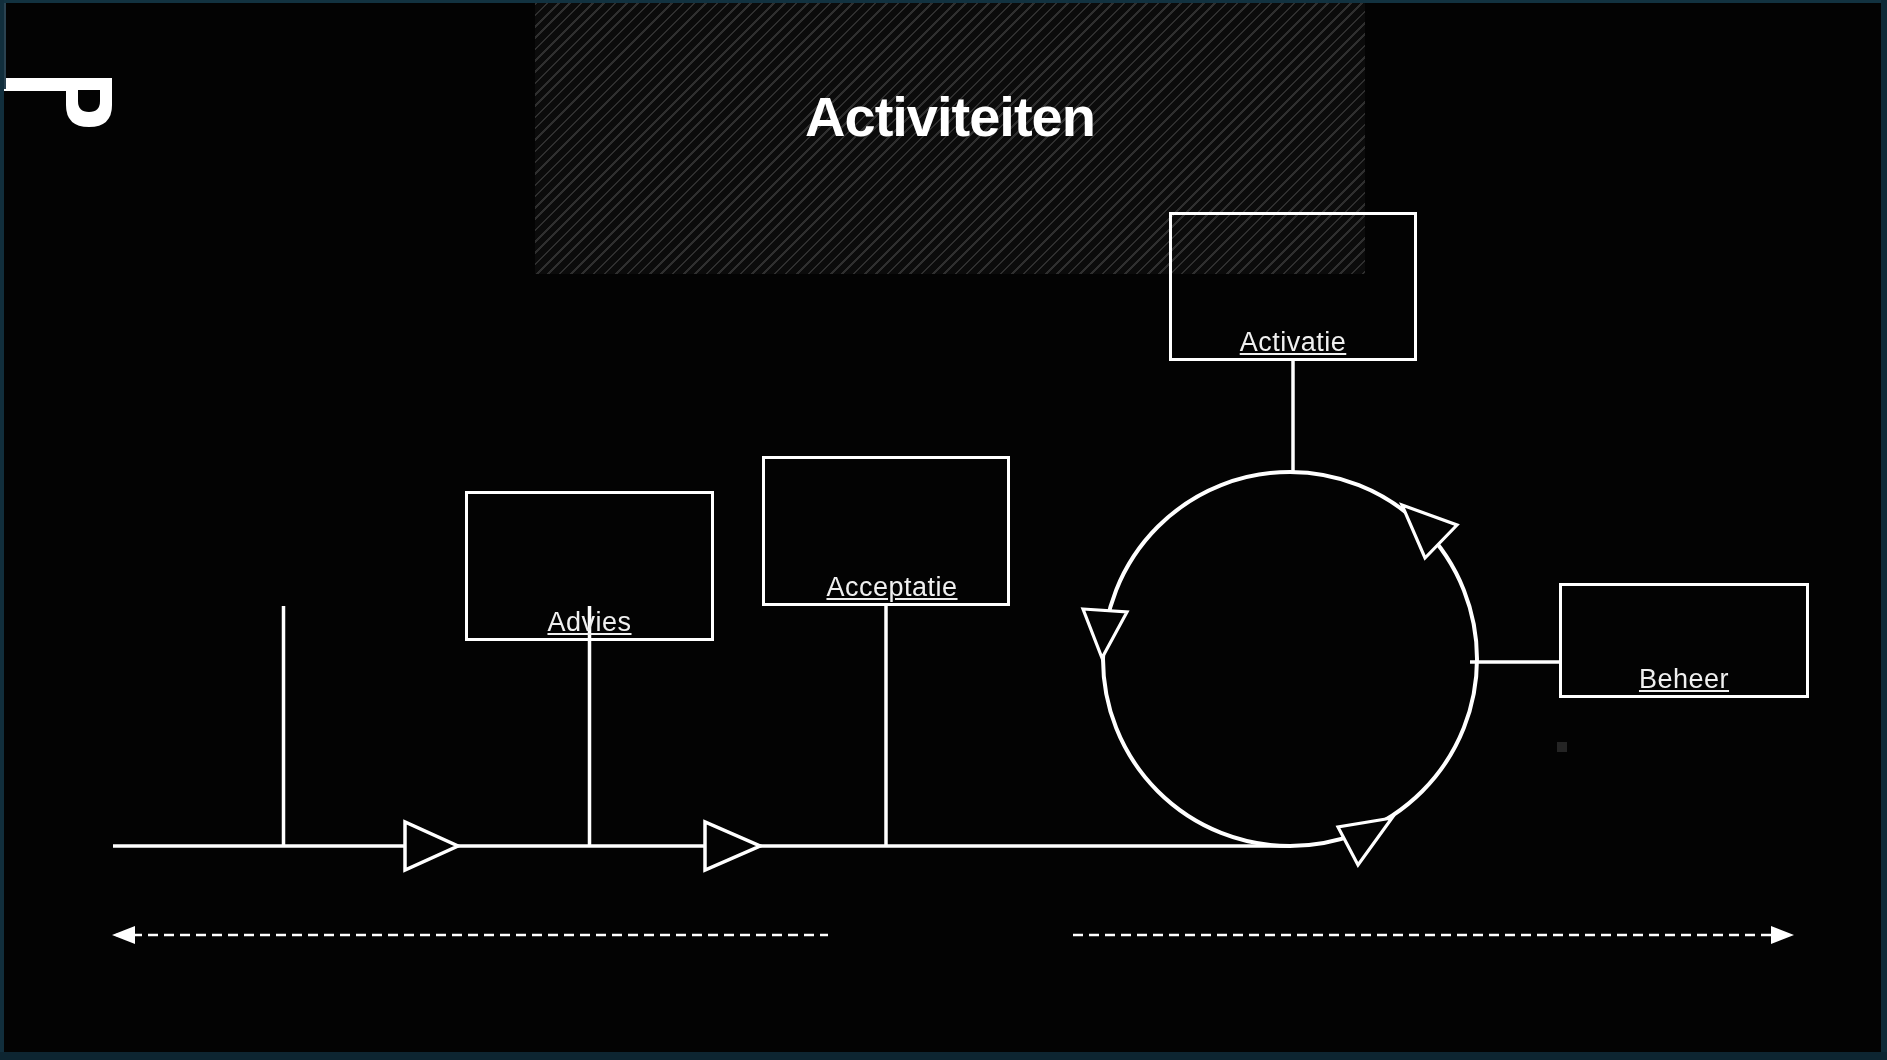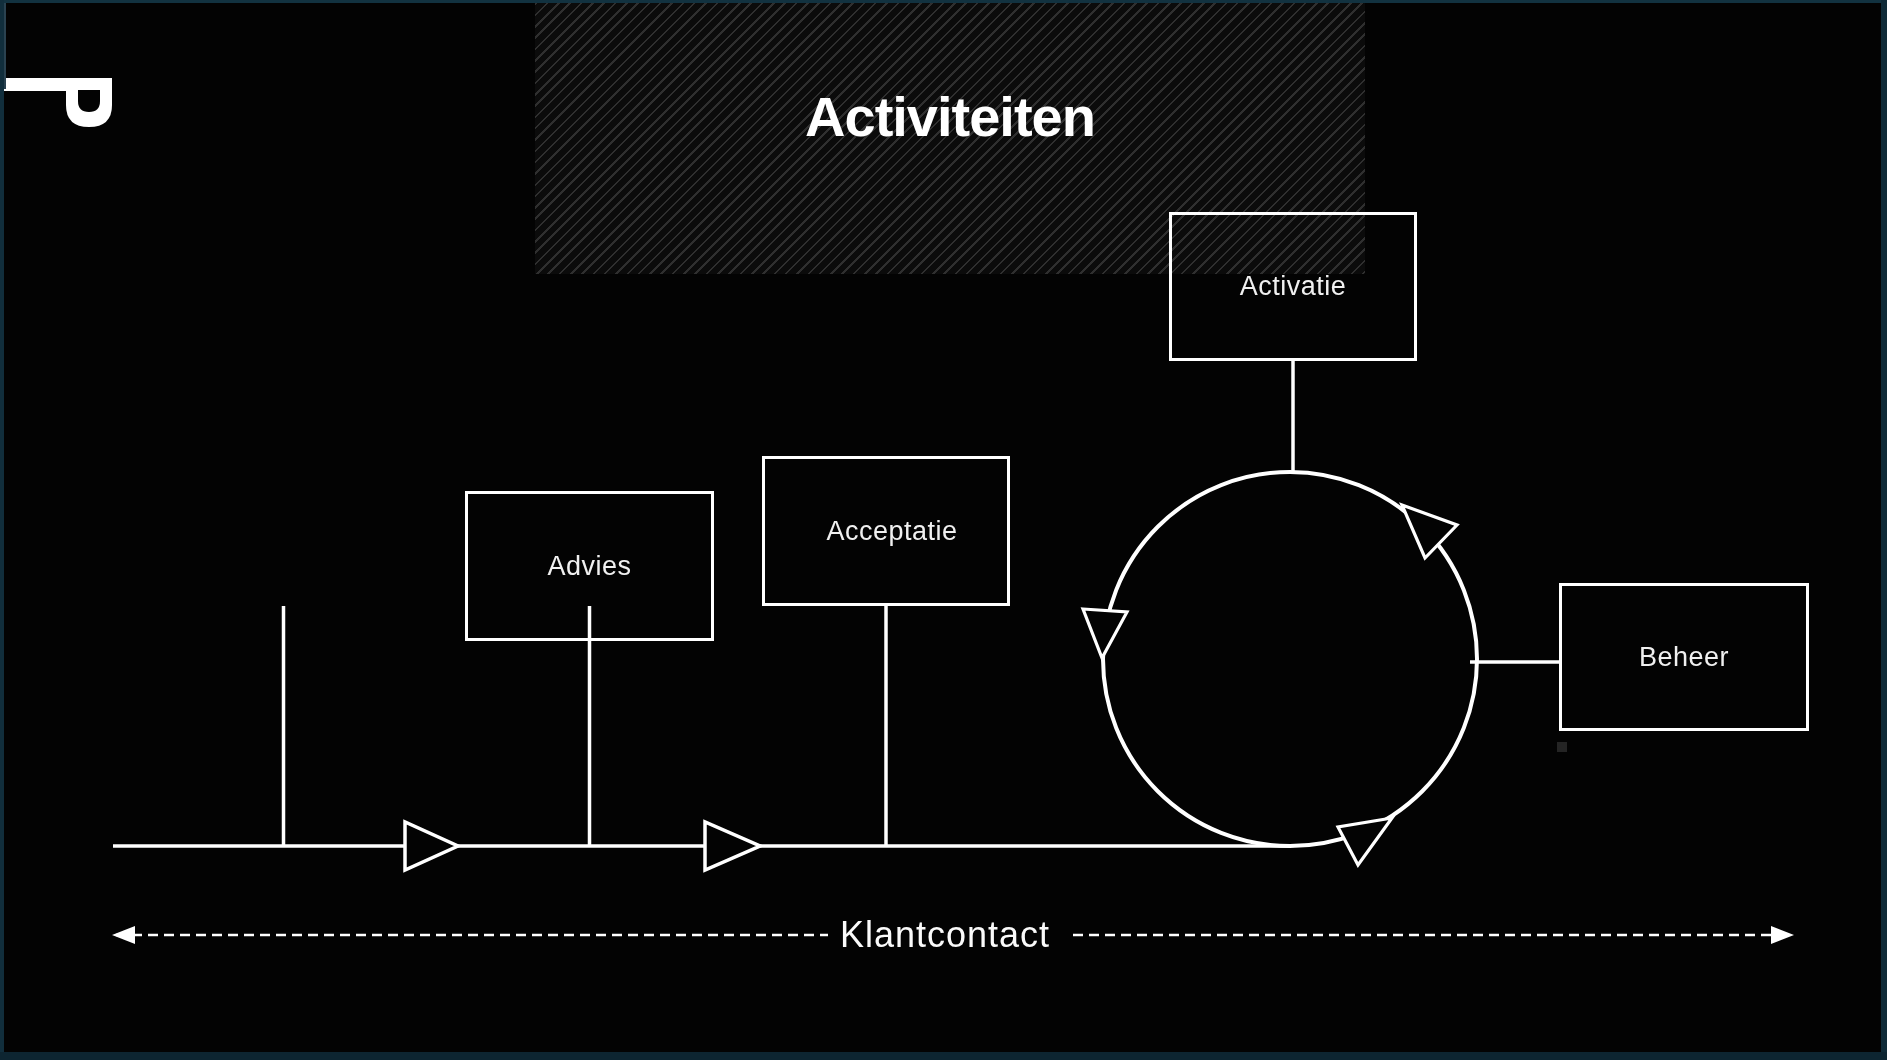--- a/index.html
+++ b/index.html
@@ -40,29 +40,30 @@
     position:absolute;left:535px;top:75px;width:830px;height:84px;
     line-height:84px;text-align:center;
     font-size:56px;font-weight:800;letter-spacing:-1px;
     color:#ffffff;
   }
 
   
   .box{
     position:absolute;box-sizing:border-box;
     border:3px solid var(--stroke);
-    display:flex;align-items:center;justify-content:center;
+    display:flex;align-items:flex-end;justify-content:center;
     font-size:27px;color:var(--text);letter-spacing:0.5px;
     background:transparent;
+    text-decoration:underline;
   }
   .box-orientatie{left:159px;top:456px;width:249px;height:150px;}
   .box-advies{left:465px;top:456px;width:249px;height:150px;margin-top:35px;}
   .box-acceptatie{left:762px;top:456px;width:248px;height:150px;padding-left:12px;}
   .box-activatie{left:1169px;top:212px;width:248px;height:149px;}
-  .box-beheer{left:1559px;top:583px;width:250px;height:148px;}
+  .box-beheer{left:1559px;top:583px;width:250px;height:115px;}
 
   .diagram-svg{position:absolute;left:0;top:0;width:1887px;height:1060px;}
 
   .timeline-label{
     position:absolute;left:825px;top:909px;width:240px;height:52px;
     line-height:52px;text-align:center;
     font-size:36px;font-weight:400;letter-spacing:1px;color:#fafafa;
   }
 
   .logo{position:absolute;left:0;top:0;}
@@ -110,21 +111,20 @@
   <div class="box box-acceptatie">
     <span>Acceptatie</span>
   </div>
   <div class="box box-activatie">
     <span>Activatie</span>
   </div>
   <div class="box box-beheer">
     <span>Beheer</span>
   </div>
 
-  <div class="timeline-label">Klantcontact</div>
 
   <div class="logo">
     <span class="sr-only">P</span>
     <svg width="130" height="140" viewBox="0 0 130 140">
       <rect x="0" y="71" width="4" height="6" fill="#98a0a4"></rect>
       <rect x="0" y="88" width="4" height="6" fill="#8a9094"></rect>
       <rect x="-4" y="78" width="116" height="13" fill="#ffffff"></rect>
       <path d="M66 90 L66 105 Q66 127 89 127 Q112 127 112 105 L112 90 Z" fill="#ffffff"></path>
       <path d="M78 90 L78 101 Q78 112 89 112 Q100 112 100 101 L100 90 Z" fill="#030303"></path>
     </svg>

